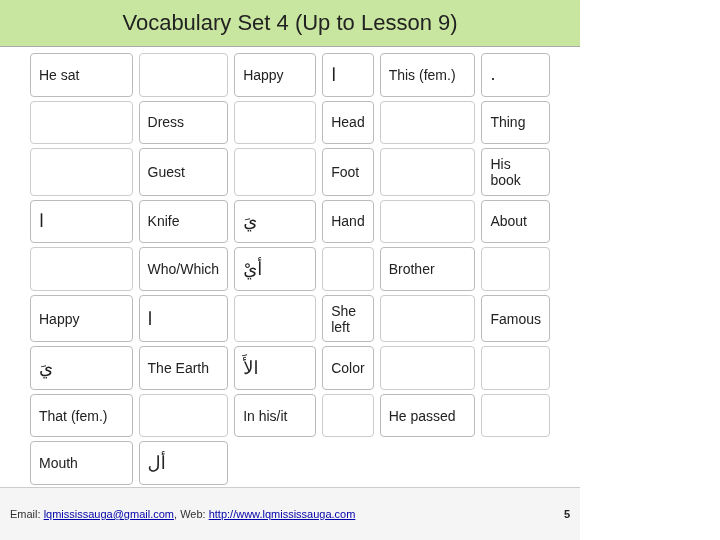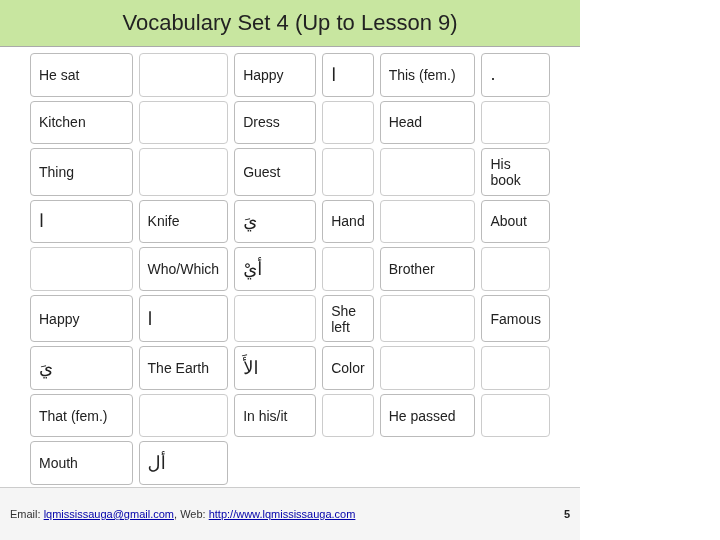--- a/index.html
+++ b/index.html
@@ -85,30 +85,30 @@
     <span>Vocabulary Set 4 (Up to Lesson 9)</span>
   </div>
   <div class="main">
     <div class="grid" id="vocab-grid" style="grid-template-columns: 1.5fr 0.6fr 1.2fr 0.6fr 1.4fr 0.6fr;">
     <div class="cell">He sat</div>
         <div class="cell empty"></div>
         <div class="cell">Happy</div>
         <div class="cell arabic">ا</div>
         <div class="cell">This (fem.)</div>
         <div class="cell arabic">.</div>
-        <div class="cell">Kitchen</div>
         <div class="cell empty"></div>
         <div class="cell">Dress</div>
         <div class="cell empty"></div>
         <div class="cell">Head</div>
         <div class="cell empty"></div>
         <div class="cell">Thing</div>
         <div class="cell empty"></div>
         <div class="cell">Guest</div>
         <div class="cell empty"></div>
+        <div class="cell">Foot</div>
         <div class="cell empty"></div>
         <div class="cell">His book</div>
         <div class="cell arabic">ا</div>
         <div class="cell">Knife</div>
         <div class="cell arabic">يَ</div>
         <div class="cell">Hand</div>
         <div class="cell empty"></div>
         <div class="cell">About</div>
         <div class="cell empty"></div>
         <div class="cell">Who/Which</div>

